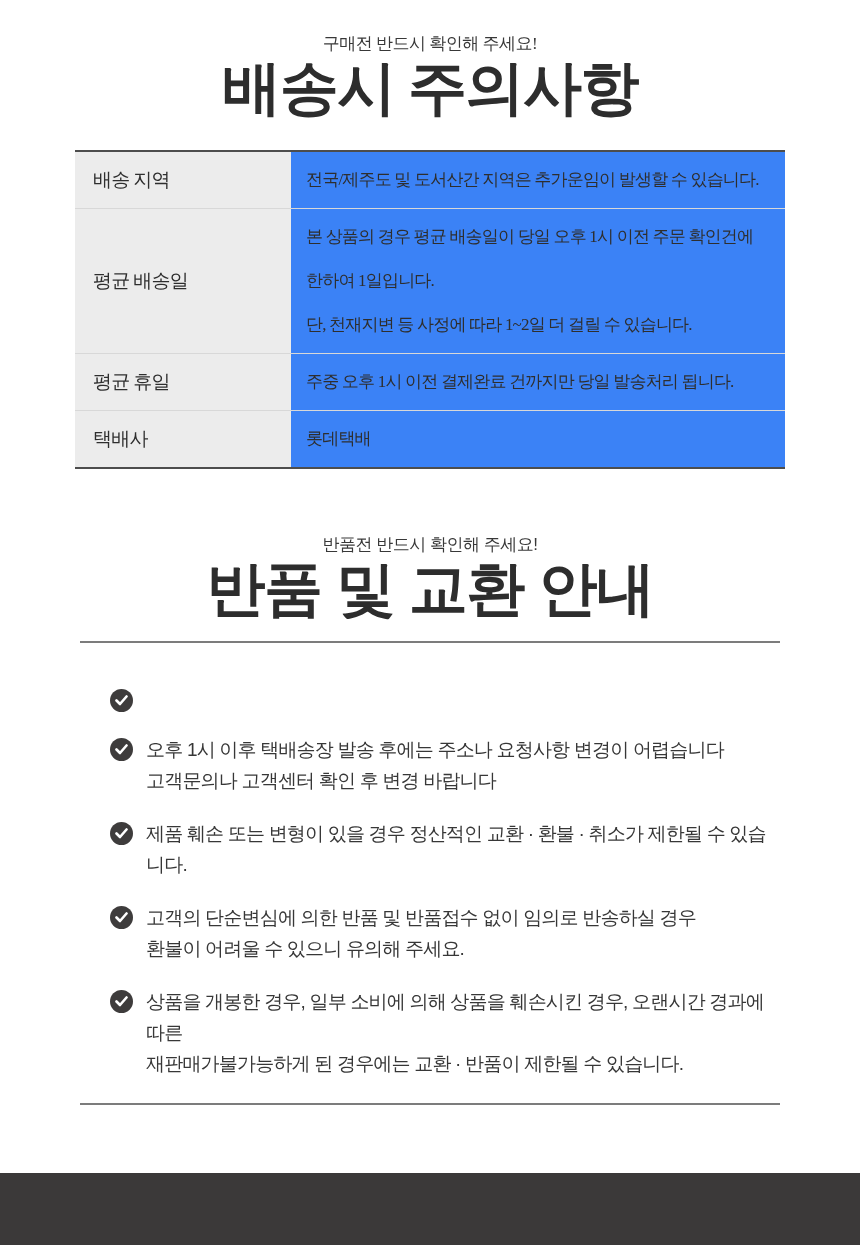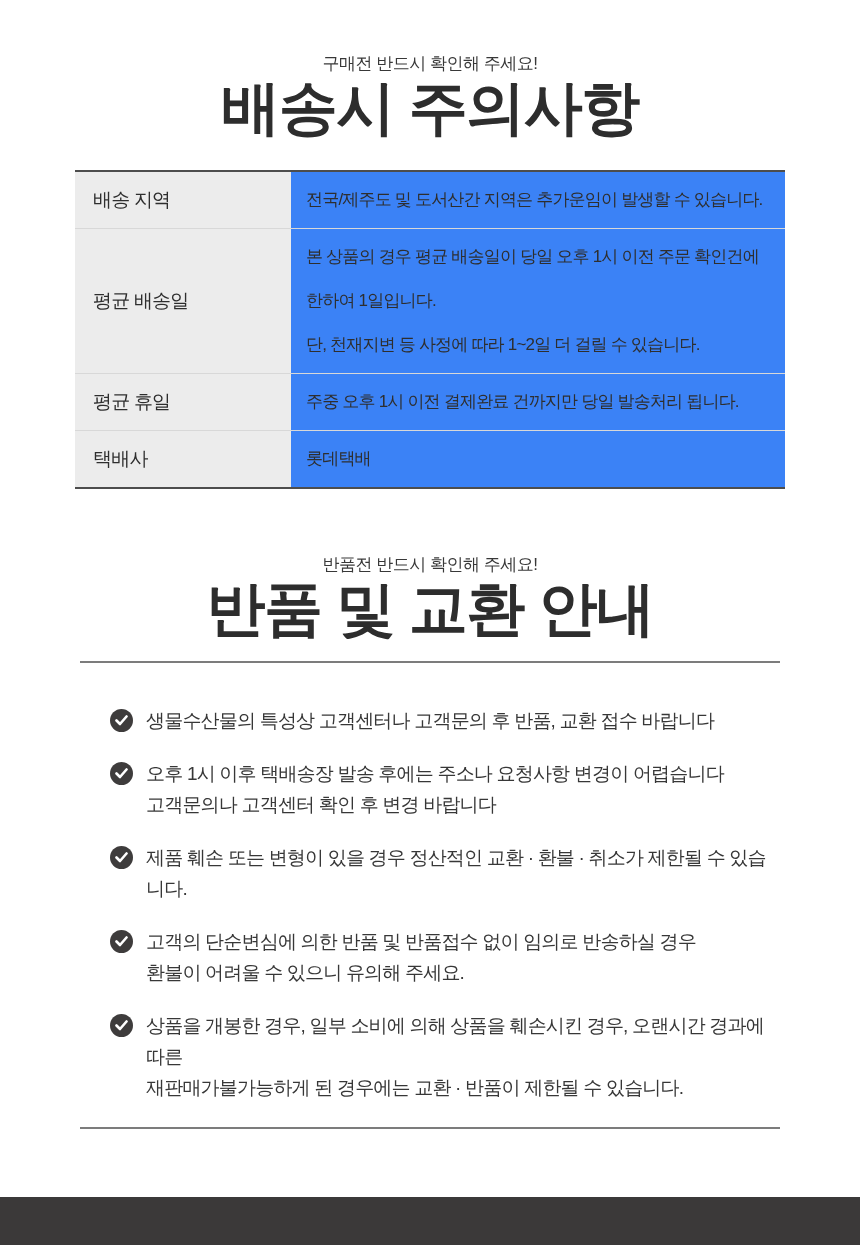--- a/index.html
+++ b/index.html
@@ -19,21 +19,21 @@
     letter-spacing: -0.5px;
   }
   .section-title {
     font-size: 59px;
     line-height: 55px;
     font-weight: 700;
     color: #2d2d2d;
     letter-spacing: -1.5px;
     margin-top: 5px;
   }
-  .shipping-section { padding-top: 52px; }
+  .shipping-section { padding-top: 32px; font-family: Liberation Serif, serif; }
 
   table.info-table {
     width: 710px;
     margin: 34px auto 0;
     border-collapse: collapse;
     border-top: 2px solid #4d4d4d;
     border-bottom: 2px solid #4d4d4d;
     text-align: left;
   }
   table.info-table tr + tr th,
@@ -146,21 +146,20 @@
   <h1 class="section-title">반품 및 교환 안내</h1>
   <div class="divider"></div>
 
   <ul class="notice-list">
     <li class="notice-item">
       <span class="check-badge">
         <svg width="13" height="11" viewBox="0 0 13 11">
             <polyline points="1.5,5.5 5,9 11.5,1.5" fill="none" stroke="#ffffff" stroke-width="2.6" stroke-linecap="round" stroke-linejoin="round"></polyline>
           </svg>
       </span>
-      <span class="notice-text">생물수산물의 특성상 고객센터나 고객문의 후 반품, 교환 접수 바랍니다</span>
     </li>
     <li class="notice-item">
       <span class="check-badge">
         <svg width="13" height="11" viewBox="0 0 13 11">
             <polyline points="1.5,5.5 5,9 11.5,1.5" fill="none" stroke="#ffffff" stroke-width="2.6" stroke-linecap="round" stroke-linejoin="round"></polyline>
           </svg>
       </span>
       <span class="notice-text">오후 1시 이후 택배송장 발송 후에는 주소나 요청사항 변경이 어렵습니다
 고객문의나 고객센터 확인 후 변경 바랍니다</span>
     </li>

